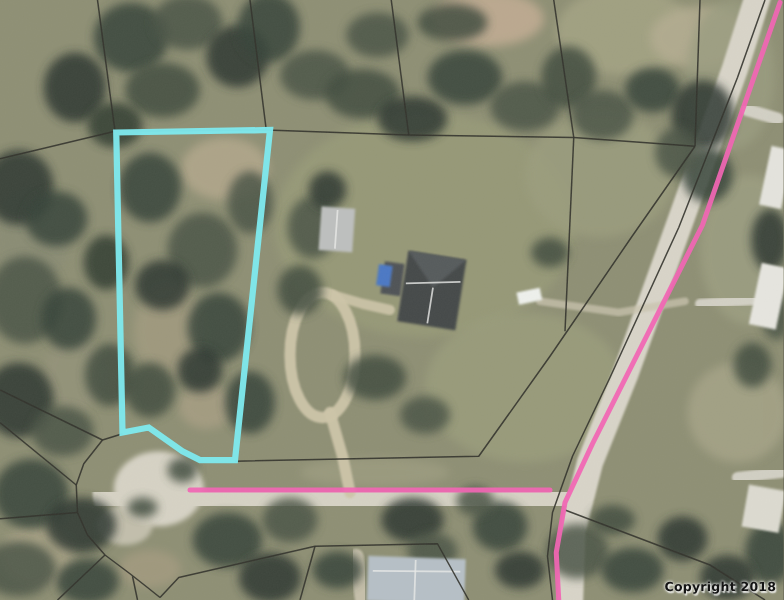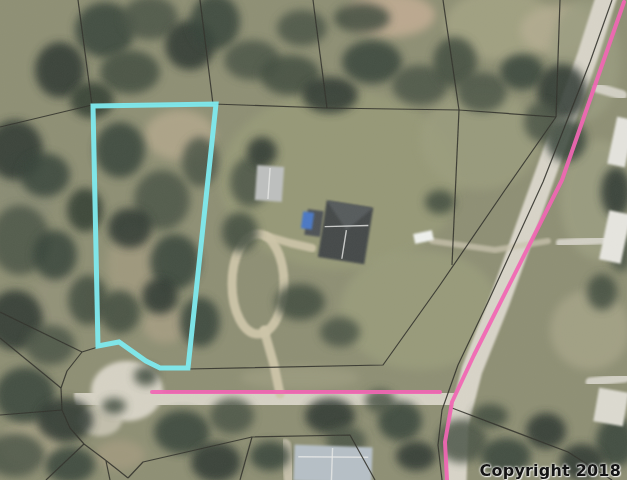--- a/index.html
+++ b/index.html
@@ -9,21 +9,21 @@
     overflow:hidden;
     font-family:"DejaVu Sans","Liberation Sans",sans-serif;
     background:#8e8f74;
   }
   #stage svg{position:absolute;left:0;top:0;}
   .credit{
     position:absolute;
     right:6px;bottom:3px;
     text-align:right;
     font-weight:bold;
-    font-size:16px;
+    font-size:10px;
     line-height:13.5px;
     color:#141414;
     letter-spacing:.2px;
     text-shadow:0 0 2px rgba(255,255,255,.95),0 0 3px rgba(255,255,255,.8),1px 1px 1px rgba(255,255,255,.7);
     user-select:none;
   }
 </style>
 </head>
 <body>
 

